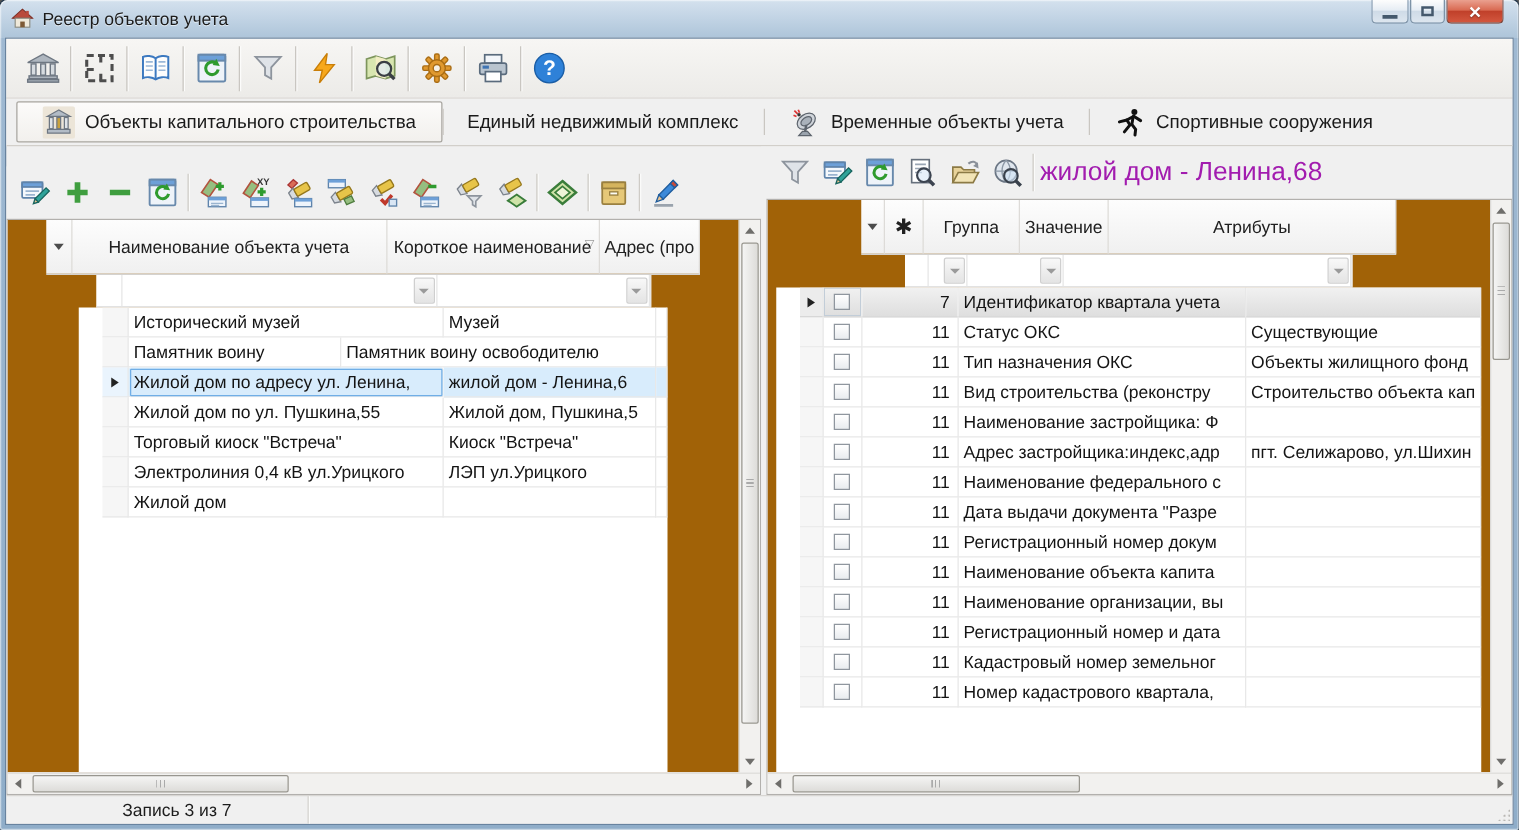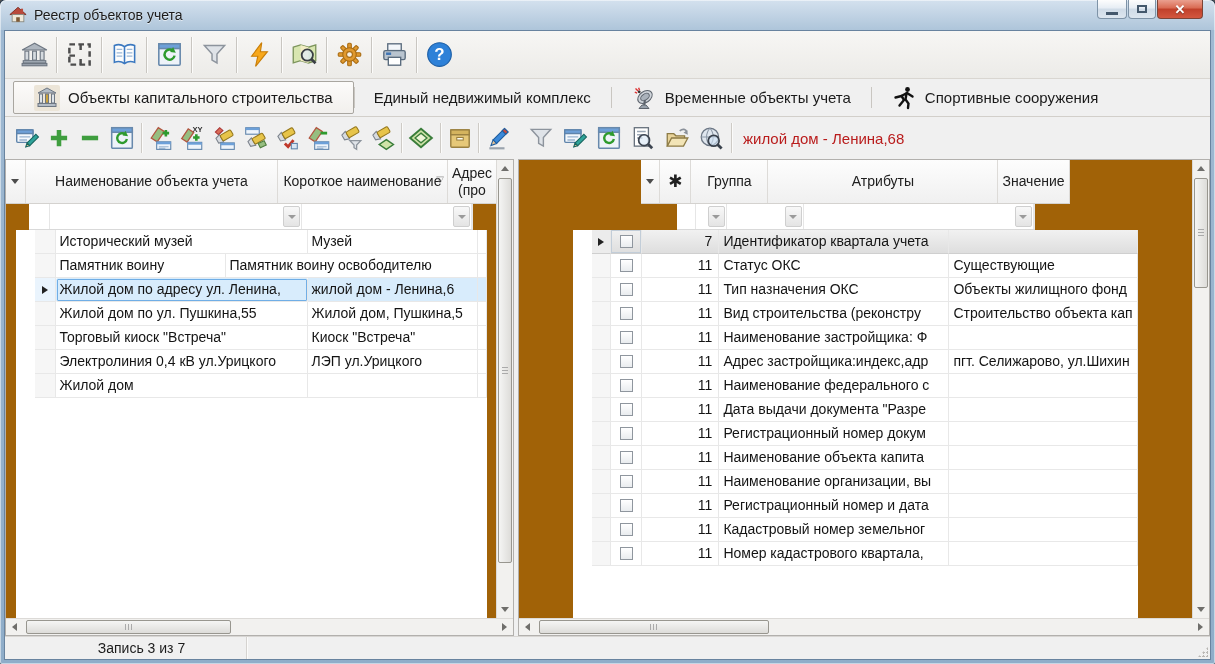--- a/index.html
+++ b/index.html
@@ -29,28 +29,28 @@
   .tsep{width:1px;height:36px;background:#c9c6c1;box-shadow:1px 0 0 #fcfcfb;margin:0 3px;}
   
   .tabstrip{height:38px;display:flex;align-items:stretch;background:#f0f0f0;border-bottom:1px solid #d2cfca;padding:2px 0 2px 8px;}
   .tab{display:flex;align-items:center;padding:0 20px;font-size:15px;color:#1a1a1a;position:relative;}
   .tab .tico{width:26px;height:26px;margin-right:8px;flex:0 0 auto;}
   .tab.active{background:linear-gradient(#fcfbfa,#f2f0ed);border:1px solid #a9a6a0;border-radius:2px;}
   .tab + .tab:not(.active):before{content:"";position:absolute;left:0;top:6px;bottom:6px;width:1px;background:#c9c6c1;}
   
   .main{flex:1;display:flex;overflow:hidden;}
   .panel{display:flex;flex-direction:column;overflow:hidden;}
-  .panel.left{width:509px;}
+  .panel.left{width:604px;margin-top:16px;}
   .panel.right{flex:1;}
   .splitter{width:4px;background:#f0f0f0;}
   .ptoolbar{height:42px;display:flex;align-items:center;padding-left:6px;background:#f0f0f0;}
   .pbtn{width:34px;height:34px;display:flex;align-items:center;justify-content:center;}
   .pbtn svg{width:26px;height:26px;}
   .psep{width:1px;height:30px;background:#cecbc6;box-shadow:1px 0 0 #fbfbfa;margin:0 3px;}
-  .ptitle{font-size:15px;color:#b91c1c;margin-left:8px;white-space:nowrap;}
+  .ptitle{font-size:21px;color:#a21caf;margin-left:2px;white-space:nowrap;}
   
   .gridwrap{flex:1;display:flex;flex-direction:column;border:1px solid #b2b0ad;background:#fff;overflow:hidden;}
   .gbody{flex:1;display:flex;overflow:hidden;}
   .gmain{flex:1;display:flex;flex-direction:column;overflow:hidden;background:#a16207;align-items:center;}
   .ghead{display:flex;height:44px;background:linear-gradient(#fdfdfd,#f0f0f0);border-bottom:1px solid #d4d2cf;}
   .gh{display:flex;align-items:center;justify-content:center;text-align:center;font-size:14px;color:#202020;
       border-right:1px solid #dddbd8;position:relative;padding:0 4px;line-height:1.15;}
   .gh.right{justify-content:flex-end;}
   .sortglyph{position:absolute;right:3px;top:14px;font-size:10px;color:#9b9b9b;}
   .colchooser{width:0;height:0;border-left:4px solid transparent;border-right:4px solid transparent;border-top:5px solid #4c4c4c;}
@@ -569,25 +569,25 @@
               <div class="ghead">
                 <div class="gh rc0">
                     <span class="colchooser"></span>
                   </div>
                 <div class="gh rc1" style="font-size:17px;">
                     <span>✱</span>
                   </div>
                 <div class="gh rc2">
                     <span>Группа</span>
                   </div>
+                <div class="gh rc4 right">
+                    <span>Значение</span>
+                  </div>
                 <div class="gh rc3">
                     <span>Атрибуты</span>
-                  </div>
-                <div class="gh rc4 right">
-                    <span>Значение</span>
                   </div>
               </div>
               <div class="gfilter">
                 <div class="gf rc0"></div>
                 <div class="gf rc1">
                     <div class="fbtn">
                       <i></i>
                     </div>
                   </div>
                 <div class="gf rc2">

